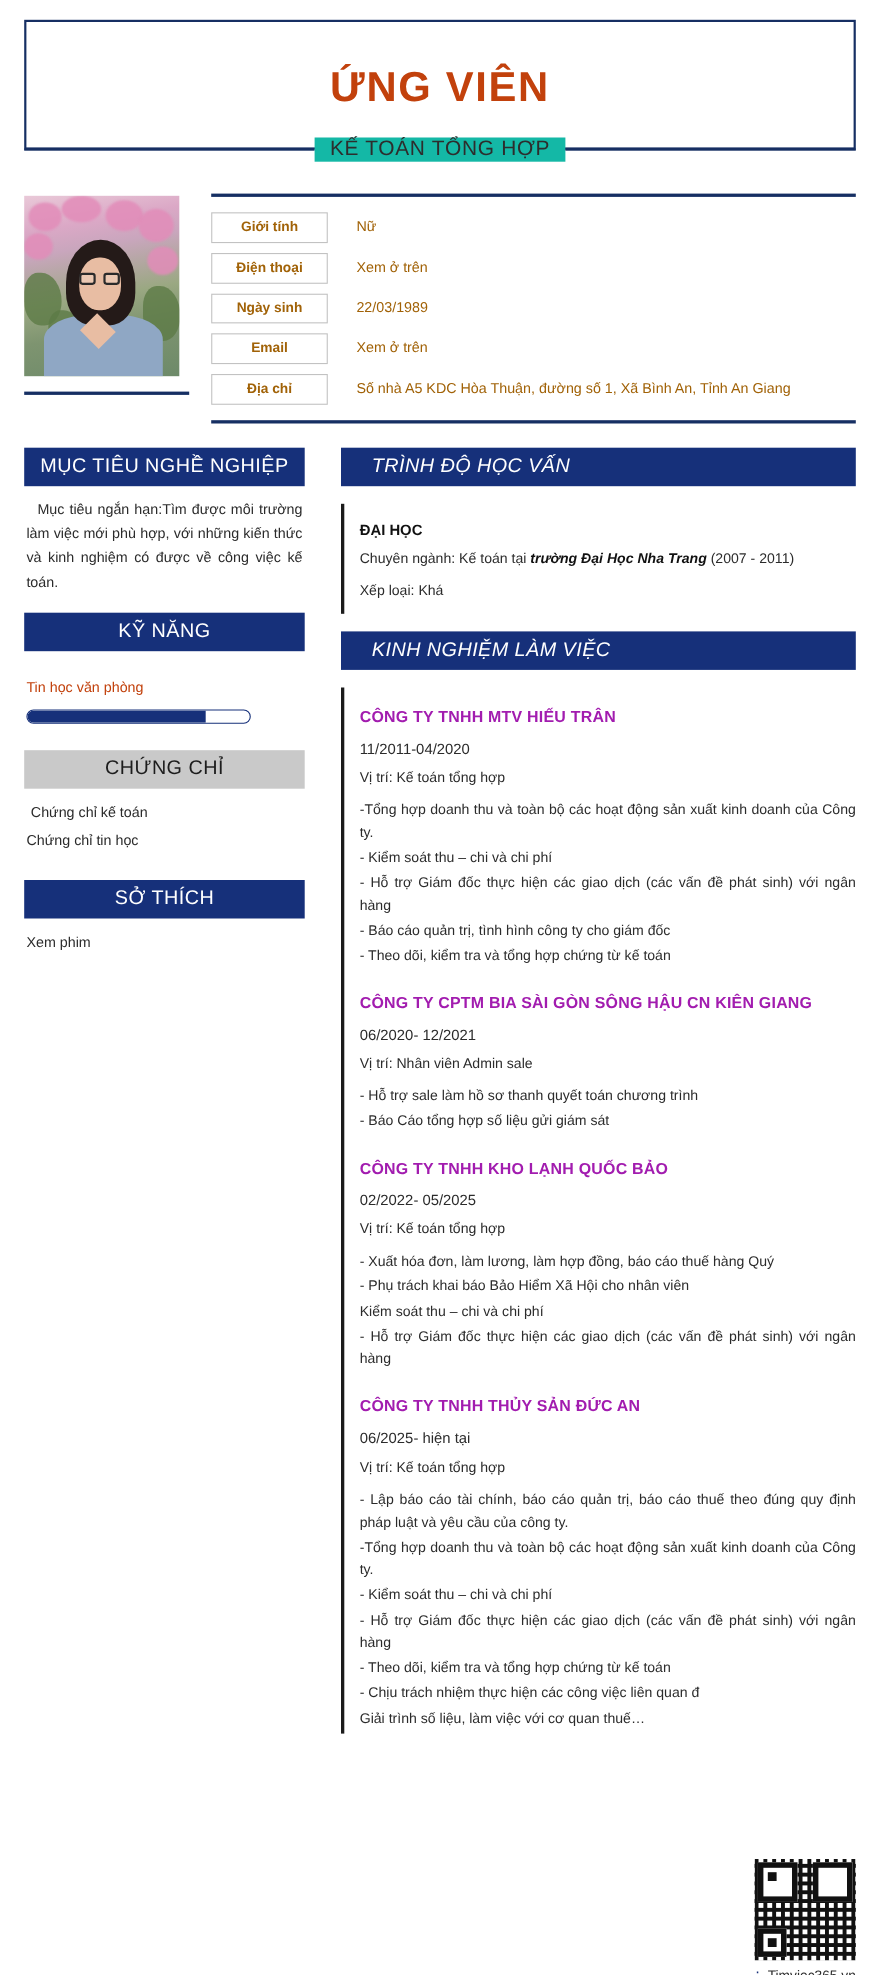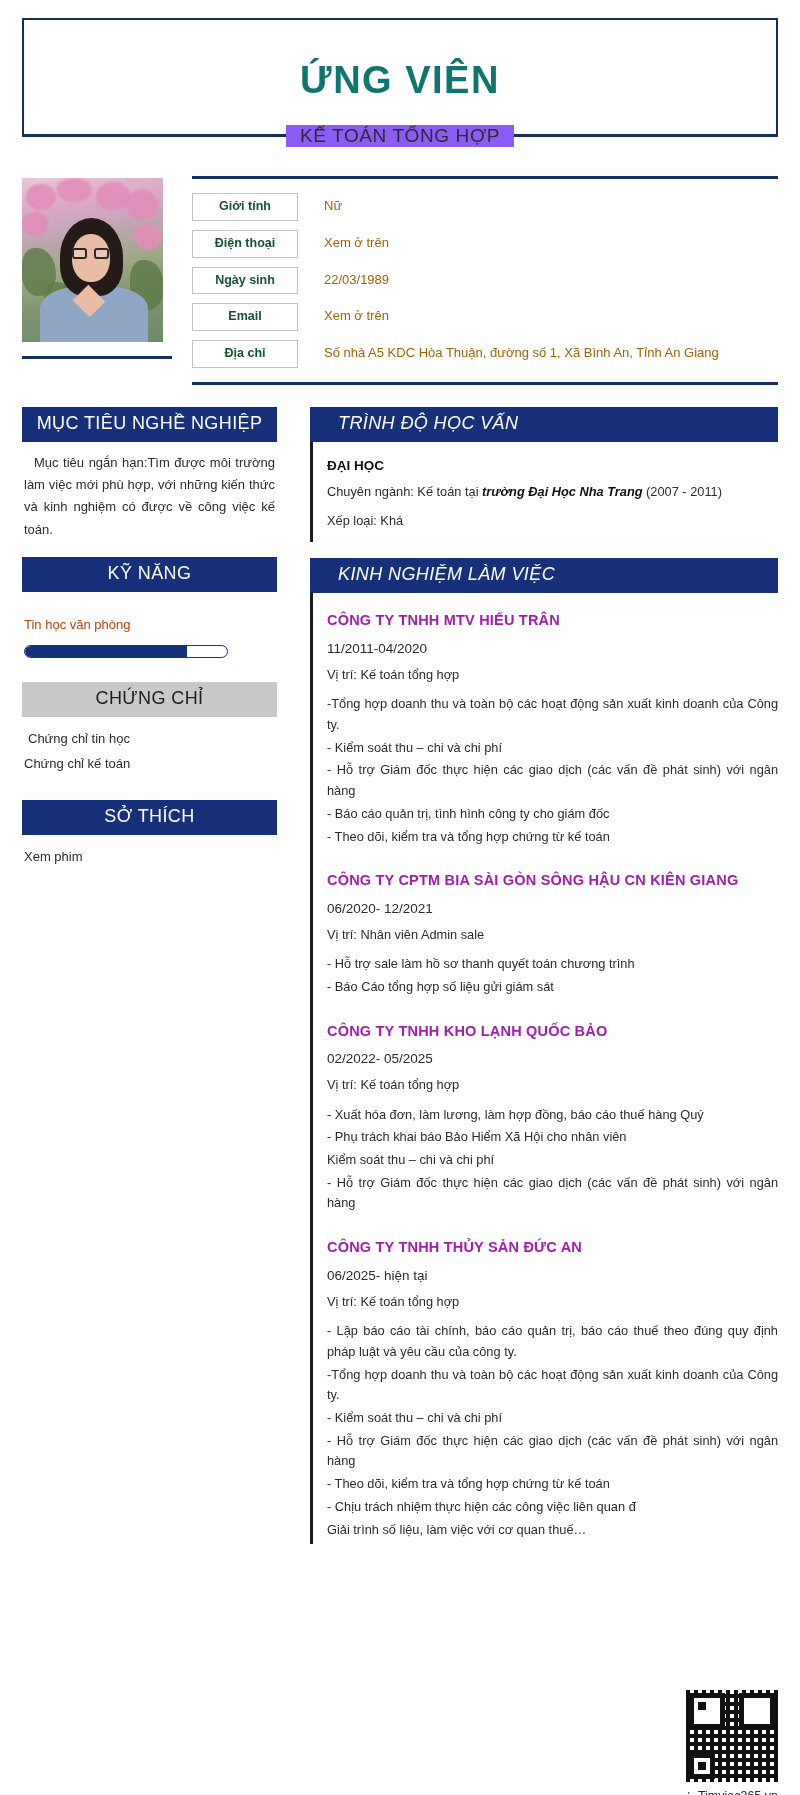--- a/index.html
+++ b/index.html
@@ -35,42 +35,42 @@
     border: 2px solid #162f63;
     display: flex;
     flex-direction: column;
     align-items: center;
     justify-content: center;
   }
   .header-name {
     font-size: 38px;
     font-weight: bold;
     letter-spacing: 1.5px;
-    color: #0f766e;
+    color: #c2410c;
     line-height: 1;
     margin-top: 6px;
   }
   .header-sub-row {
     position: absolute;
     left: 0; right: 0;
     top: 100px;
     height: 36px;
     display: flex;
     align-items: center;
     justify-content: center;
   }
   .header-sub-line {
     flex: 1 1 auto;
     height: 2px;
     background: #162f63;
   }
   .header-sub {
     flex: 0 0 auto;
     padding: 0 14px;
-    background: #8b5cf6;
+    background: #14b8a6;
     font-size: 19px;
     letter-spacing: 0.6px;
     color: #2d2d2d;
     white-space: nowrap;
   }
 
   
   .info-wrap {
     display: flex;
     margin: 30px 22px 0 22px;
@@ -150,21 +150,21 @@
     margin-bottom: 9px;
   }
   .info-row:last-child { margin-bottom: 0; }
   .info-label {
     flex: 0 0 106px;
     width: 106px;
     border: 1px solid #c2c2c2;
     text-align: center;
     font-size: 12.5px;
     font-weight: bold;
-    color: #14532d;
+    color: #a16207;
     padding: 6px 2px;
     line-height: 1.1;
   }
   .info-value {
     flex: 1 1 auto;
     margin-left: 26px;
     font-size: 13px;
     color: #a16207;
     line-height: 1.55;
     padding-top: 3px;
@@ -244,21 +244,21 @@
     line-height: 1.9;
   }
   .cert-list li:first-child { padding-left: 4px; }
   .block-gap { height: 24px; }
   .block-gap-sm { height: 16px; }
 
   
   .right-body {
     border-left: 3px solid #1b1b1b;
     padding: 16px 0 2px 14px;
-    margin-top: 0;
+    margin-top: 16px;
   }
   .entry { margin-bottom: 22px; }
   .entry:last-child { margin-bottom: 0; }
   .entry-title {
     font-size: 14.5px;
     font-weight: bold;
     color: #a21caf;
     letter-spacing: 0.2px;
     line-height: 1.55;
     margin: 0 0 9px 0;
@@ -430,22 +430,22 @@
         <div class="skill-bar">
           <div class="skill-fill" id="skill-fill-0" style="width: 80%;"></div>
         </div>
       </div>
 
       <div class="block-gap"></div>
 
       <div class="sec-title gray">CHỨNG CHỈ</div>
       <div class="left-body">
         <ul class="cert-list">
+          <li>Chứng chỉ kế toán</li>
           <li>Chứng chỉ tin học</li>
-          <li>Chứng chỉ kế toán</li>
         </ul>
       </div>
 
       <div class="block-gap"></div>
 
       <div class="sec-title">SỞ THÍCH</div>
       <div class="left-body">
         <ul class="hobby-list">
           <li>Xem phim</li>
         </ul>

